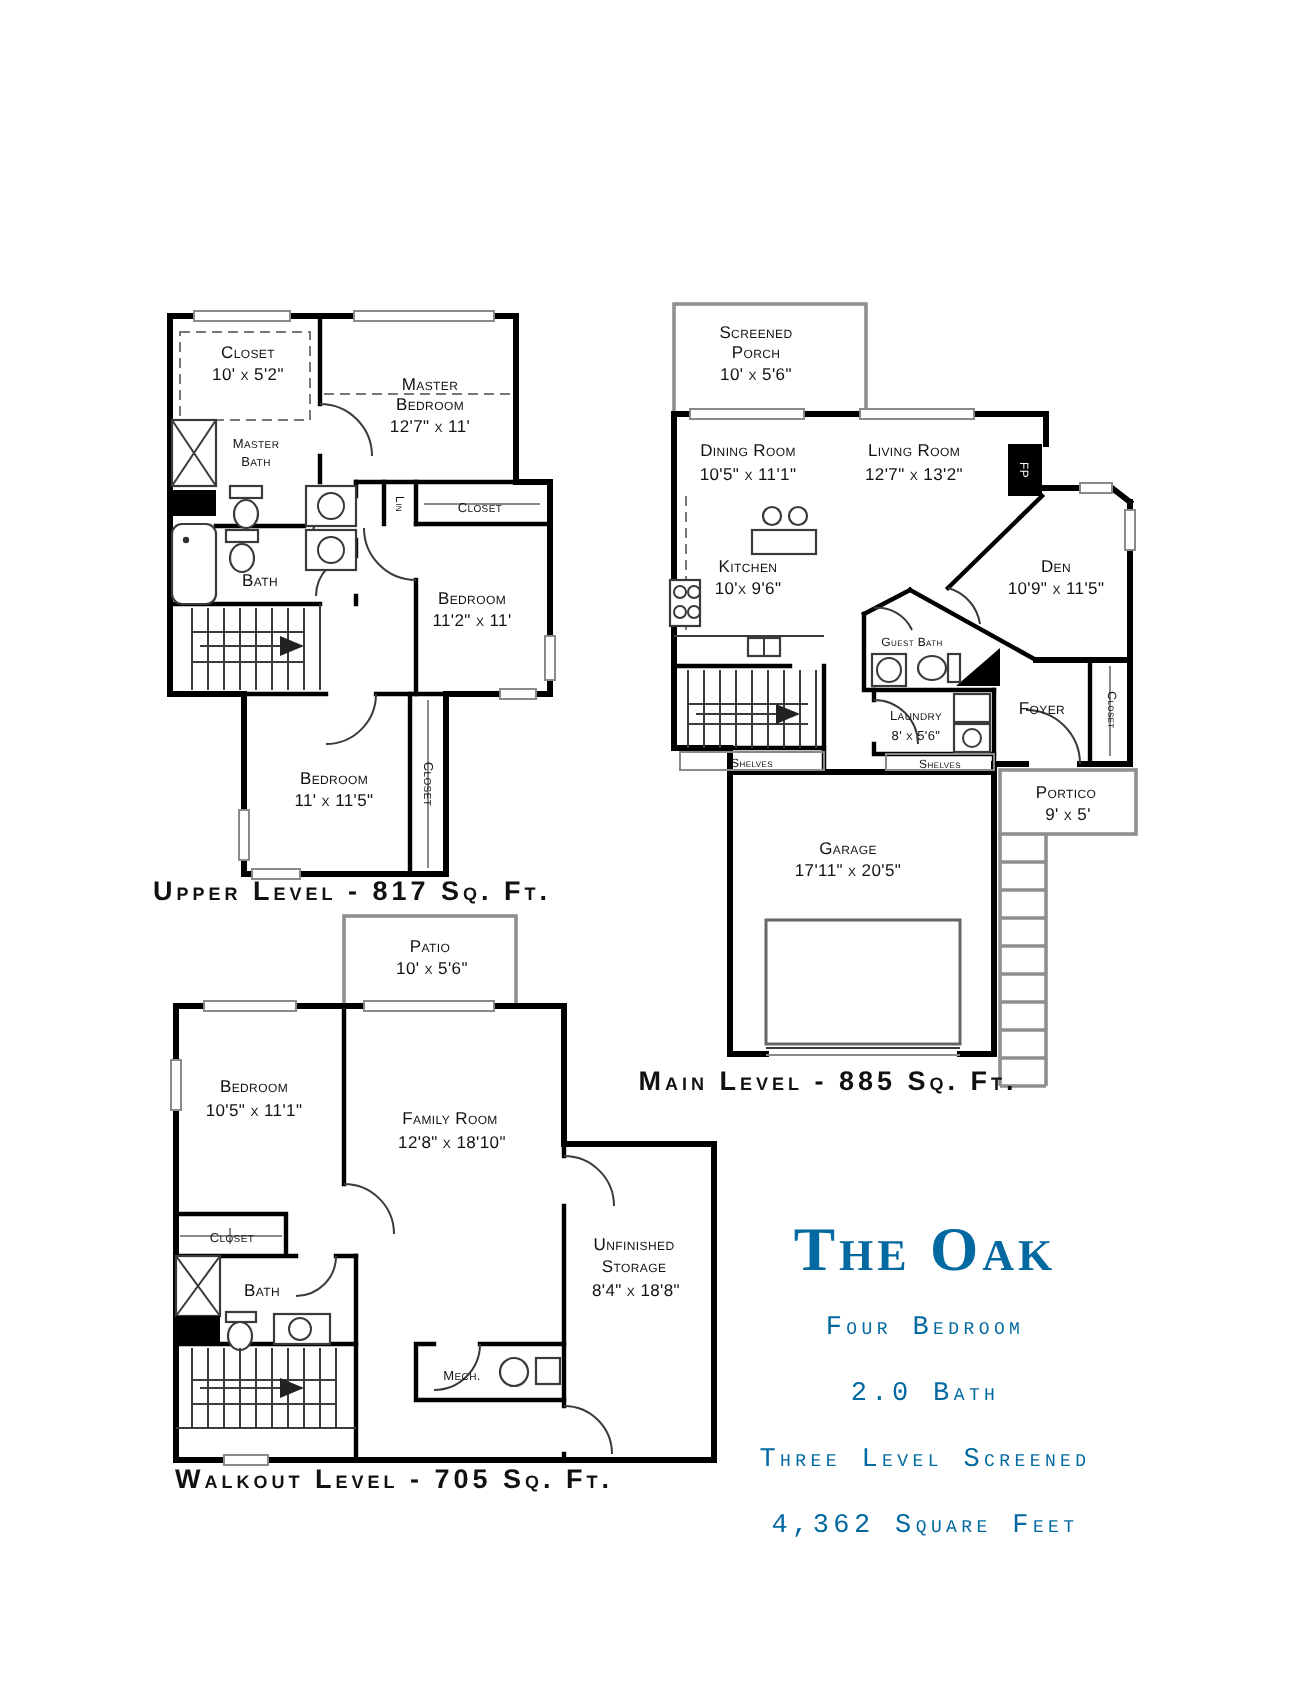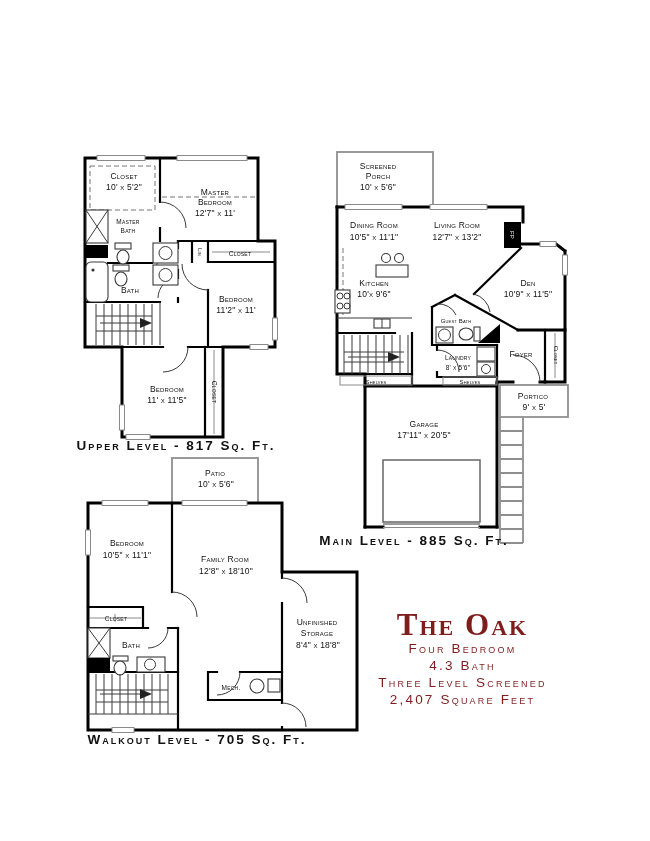--- a/index.html
+++ b/index.html
@@ -19,25 +19,25 @@
   .arc{stroke:#3a3a3a;stroke-width:1;fill:none}
   .ah{fill:#222;stroke:none}
   text.rm{font-family:"Liberation Sans",sans-serif;font-size:8.5px;fill:#111;
           text-anchor:middle;font-variant:small-caps;letter-spacing:.2px}
   text.rs{font-size:6.5px}
   text.rt{font-size:6px}
   text.fp{font-size:6px;fill:#fff}
   text.lab{font-family:"Liberation Sans",sans-serif;font-size:13.5px;fill:#111;
            text-anchor:middle;font-variant:small-caps;letter-spacing:2px;font-weight:bold}
   
-  #title-block{position:absolute;left:340px;top:610px;width:245px;text-align:center;color:#7f1d1d;}
+  #title-block{position:absolute;left:340px;top:610px;width:245px;text-align:center;color:#0369a1;}
   #title-block .oak{font-family:"Liberation Serif",serif;font-variant:small-caps;
       font-weight:bold;font-size:31px;letter-spacing:2px;line-height:30px;margin:0;}
-  #title-block .sub{font-family:Liberation Sans, sans-serif;font-variant:small-caps;
-      font-size:13.5px;letter-spacing:2.2px;line-height:17px;margin:0;}
+  #title-block .sub{font-family:Liberation Mono, monospace;font-variant:small-caps;
+      font-size:13.5px;letter-spacing:2.2px;line-height:17px;margin:16px;}
 </style>
 </head>
 <body>
 
 <div id="canvas">
 <svg width="650" height="841" viewBox="0 0 650 841">
 
   <g>
     <path class="w3" d="M85,158 H258 V241 H275 V347 H223 V437 H122 V347 H85 Z"></path>
 
@@ -290,17 +290,17 @@
     <text class="rm" x="317" y="636">Storage</text>
     <text class="rm" x="318" y="648">8'4" x 18'8"</text>
     <text class="rm rs" x="231" y="690">Mech.</text>
     <text class="lab" x="197" y="744">Walkout Level - 705 Sq. Ft.</text>
   </g>
 </svg>
 
   <div id="title-block">
     <p class="oak">The Oak</p>
     <p class="sub">Four Bedroom</p>
-    <p class="sub">4.3 Bath</p>
+    <p class="sub">2.0 Bath</p>
     <p class="sub">Three Level Screened</p>
-    <p class="sub">2,407 Square Feet</p>
+    <p class="sub">4,362 Square Feet</p>
   </div>
 </div>
 
 </body></html>

